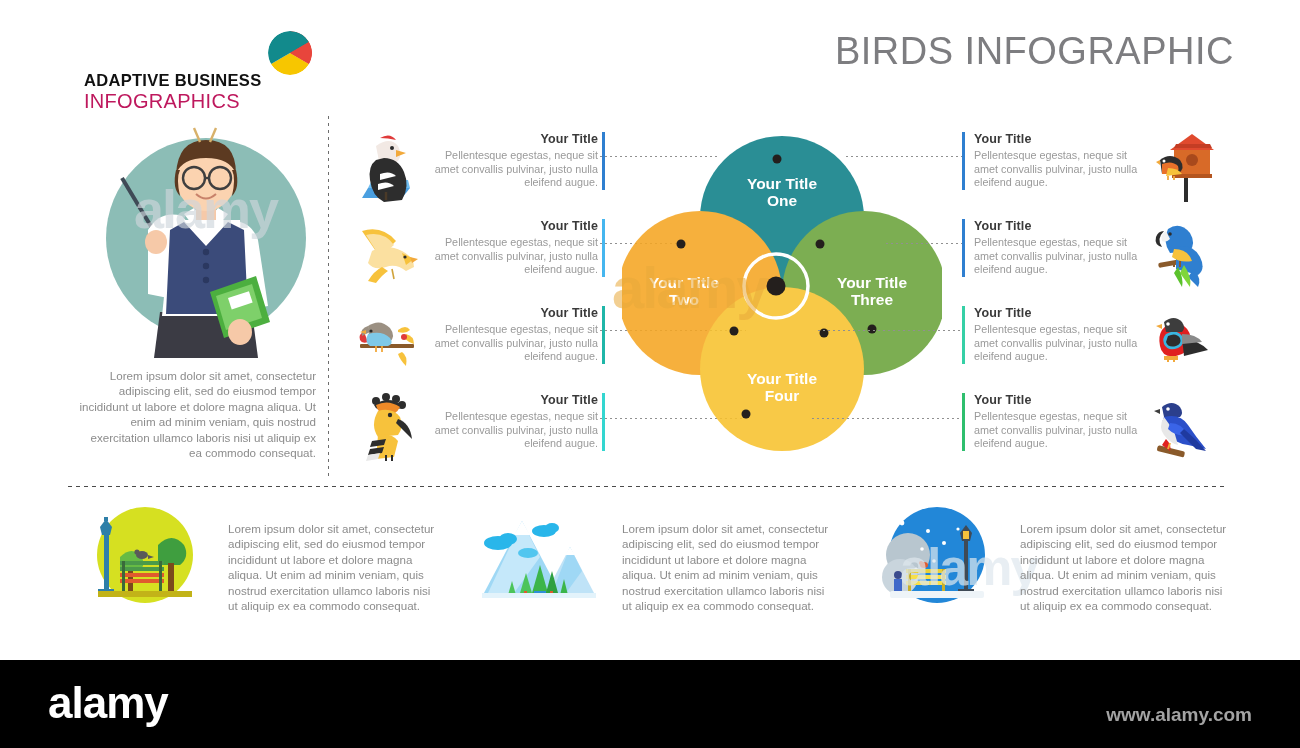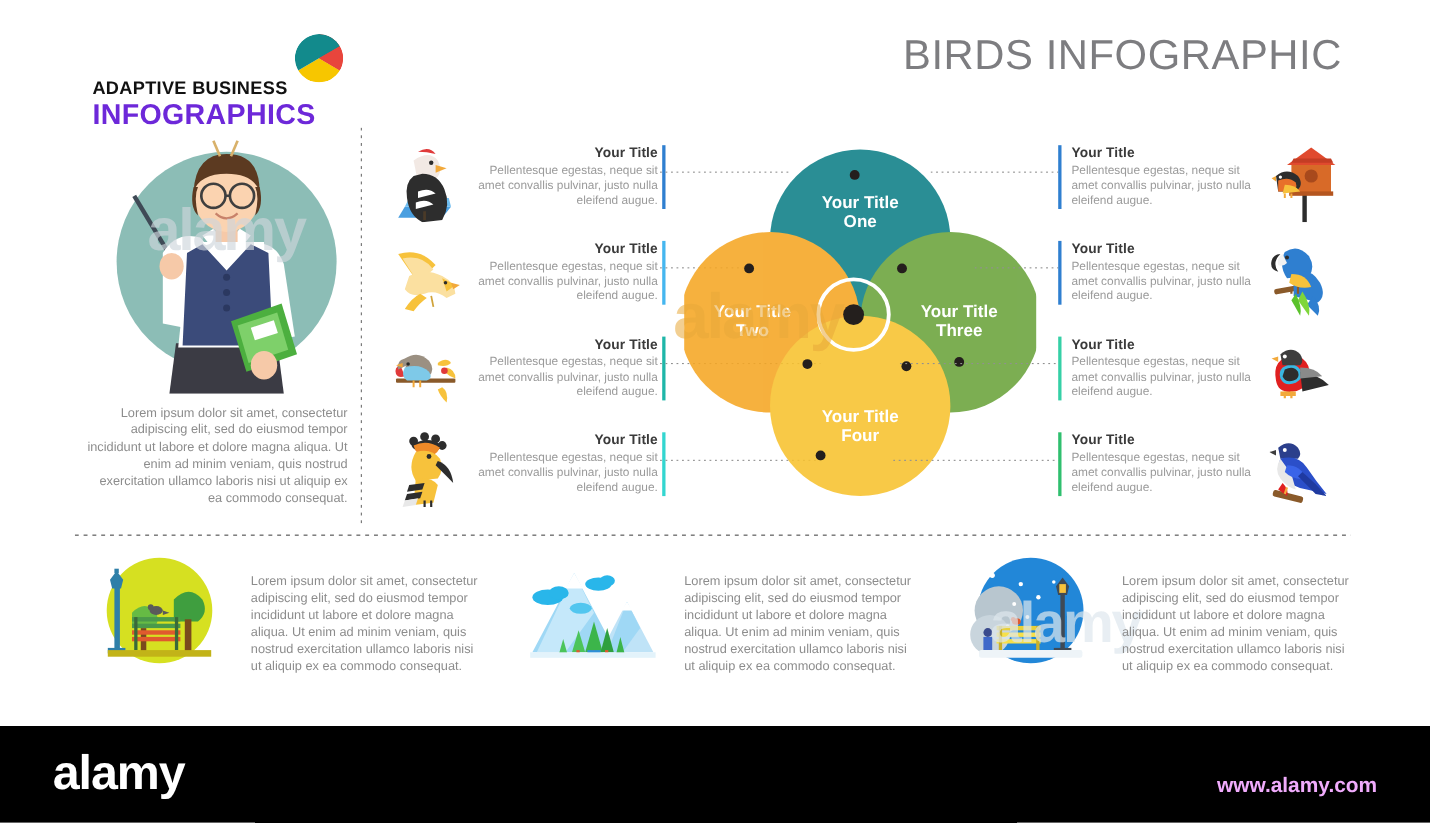--- a/index.html
+++ b/index.html
@@ -8,25 +8,25 @@
     background:#ffffff;
     font-family:"Liberation Sans", sans-serif;
     position:relative; overflow:hidden;
   }
   .stage { position:absolute; left:0; top:0; width:1300px; height:660px; background:#fff; }
 
   
   .logo { position:absolute; left:84px; top:33px; }
   .logo-text { line-height:1.0; }
   .logo-line1 { font-size:16.5px; font-weight:bold; letter-spacing:.3px; color:#111;margin-top:39px; }
-  .logo-line2 { font-size:26px; font-weight:bold; letter-spacing:.3px; color:#6d28d9; margin-top:2px;}
+  .logo-line2 { font-size:20px; font-weight:normal; letter-spacing:.3px; color:#be185d; margin-top:2px;}
   .logo-pie { position:absolute; left:268px; top:31px; width:44px; height:44px; border-radius:50%; overflow:hidden; }
   .logo-pie svg { display:block; }
   .main-title {
-    position:absolute; right:80px; top:30px;
+    position:absolute; right:66px; top:30px;
     font-size:38px; color:#7d7d80; letter-spacing:.5px; font-weight:400;
     white-space:nowrap;
   }
 
   
   .v-divider {
     position:absolute; left:328px; top:116px; width:1px; height:360px;
     background-image:linear-gradient(to bottom,#6d6d6d 0 3px, transparent 3px 7px);
     background-size:1px 7px;
   }
@@ -77,21 +77,21 @@
   .bottom-text { position:absolute; left:148px; top:16px; width:208px;
      font-size:11.6px; line-height:15.4px; color:#8c8c8c; }
 
   
   .footer { position:absolute; left:0; top:660px; width:1300px; height:88px; background:#000; }
   .footer-logo { position:absolute; left:48px; top:18px; font-size:44px; font-weight:bold;
      color:#fff; letter-spacing:-1px; font-family:"Liberation Sans", sans-serif; }
   .footer-id { position:absolute; right:48px; top:18px; font-size:16px; color:#e4e4e4;
      text-align:right; width:300px; }
   .footer-url { position:absolute; right:48px; top:44px; font-size:19px; font-weight:bold;
-     color:#f0abfc; text-align:right; width:300px; }
+     color:#a3a3a3; text-align:right; width:300px; }
 
   
   .wm { position:absolute; color:#cfd6dc; opacity:.65; font-weight:bold;
         font-family:"Liberation Sans", sans-serif; pointer-events:none; }
 </style>
 </head>
 <body>
 
 <div class="stage">
 

